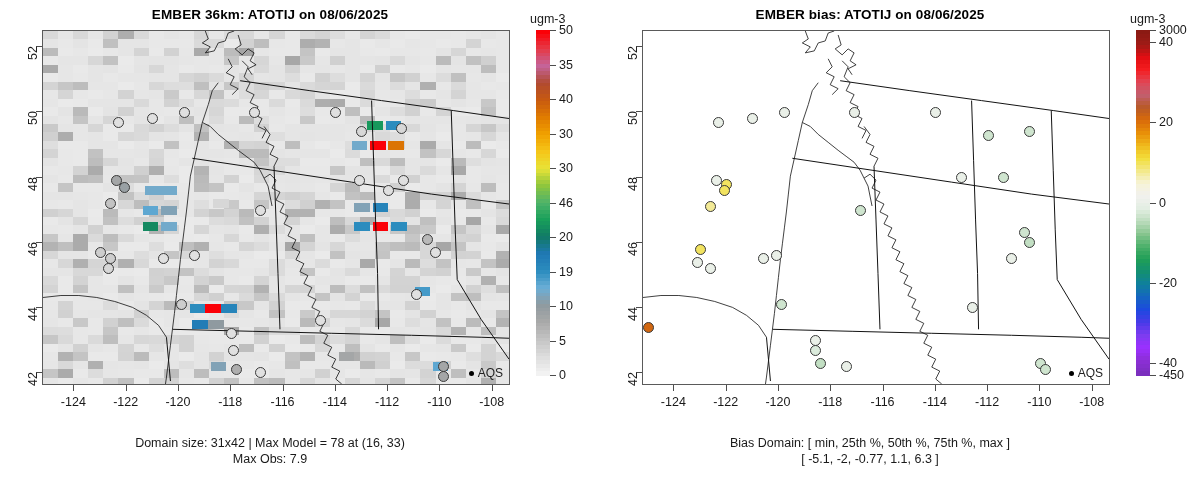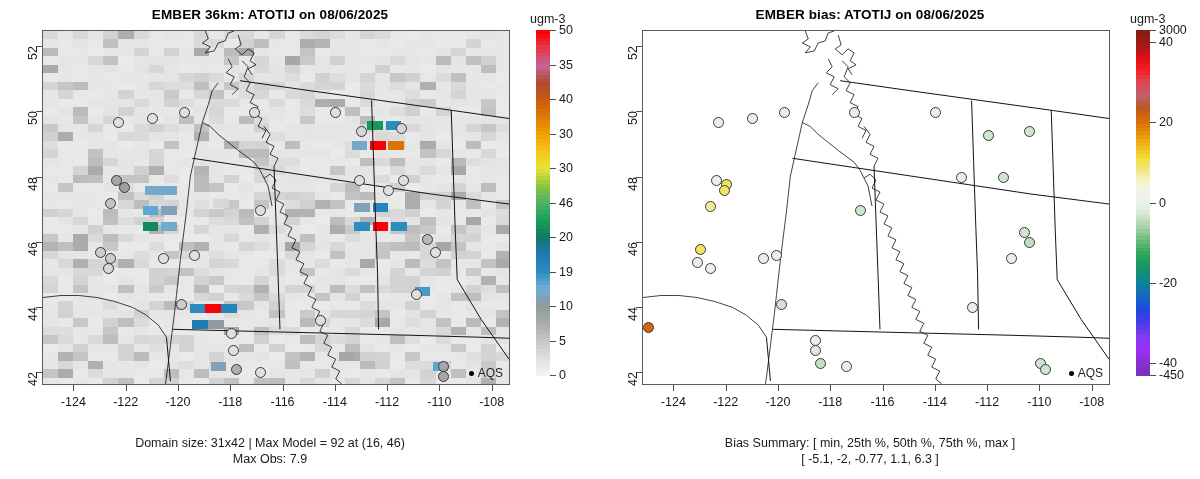--- a/index.html
+++ b/index.html
@@ -1582,21 +1582,21 @@
           <div class="cbtlab" style="top: 103.5px;">30</div>
           <div class="cbtick" style="top: 69px;"></div>
           <div class="cbtlab" style="top: 69px;">40</div>
           <div class="cbtick" style="top: 34.5px;"></div>
           <div class="cbtlab" style="top: 34.5px;">35</div>
           <div class="cbtick" style="top: 0px;"></div>
           <div class="cbtlab" style="top: 0px;">50</div>
         </div>
     </div>
 
-    <div class="caption cap1">Domain size: 31x42 | Max Model = 92 at (16, 46)</div>
+    <div class="caption cap1">Domain size: 31x42 | Max Model = 78 at (16, 33)</div>
     <div class="caption cap2">Max Obs: 7.9</div>
   </div>
 
   <div class="panel panel-right">
     <div class="ptitle">EMBER bias: ATOTIJ on 08/06/2025</div>
 
     <div class="plotbox">
       <svg class="mapsvg" viewBox="0 0 468 355" preserveAspectRatio="none">
         <g fill="none" stroke="#111" stroke-width="0.8">
           <path d="M163,0 L166,8 L160,12 L168,16 L163,22 L172,20 L176,12 L183,10 L186,2 L192,0"></path>
@@ -1799,16 +1799,16 @@
           <div class="cbtlab" style="top: 172.5px;">0</div>
           <div class="cbtick" style="top: 92.2875px;"></div>
           <div class="cbtlab" style="top: 92.2875px;">20</div>
           <div class="cbtick" style="top: 12.075px;"></div>
           <div class="cbtlab" style="top: 12.075px;">40</div>
           <div class="cbtick" style="top: 0px;"></div>
           <div class="cbtlab" style="top: 0px;">3000</div>
         </div>
     </div>
 
-    <div class="caption cap1">Bias Summary: [ min, 25th %, 50th %, 75th %, max ]</div>
+    <div class="caption cap1">Bias Domain: [ min, 25th %, 50th %, 75th %, max ]</div>
     <div class="caption cap2">[ -5.1,   -2,   -0.77,   1.1,   6.3 ]</div>
   </div>
 </div>
 
 </body></html>

